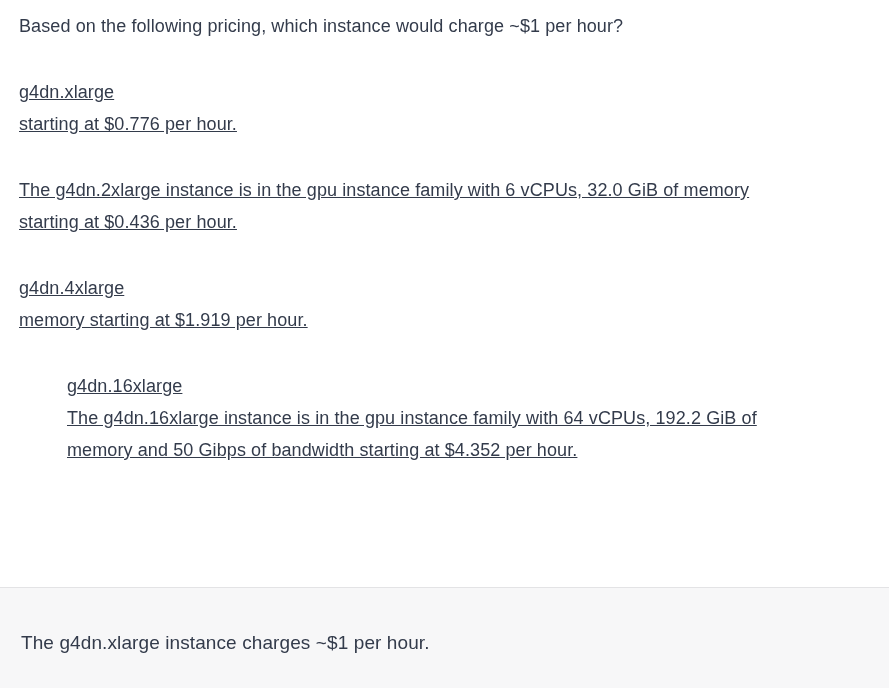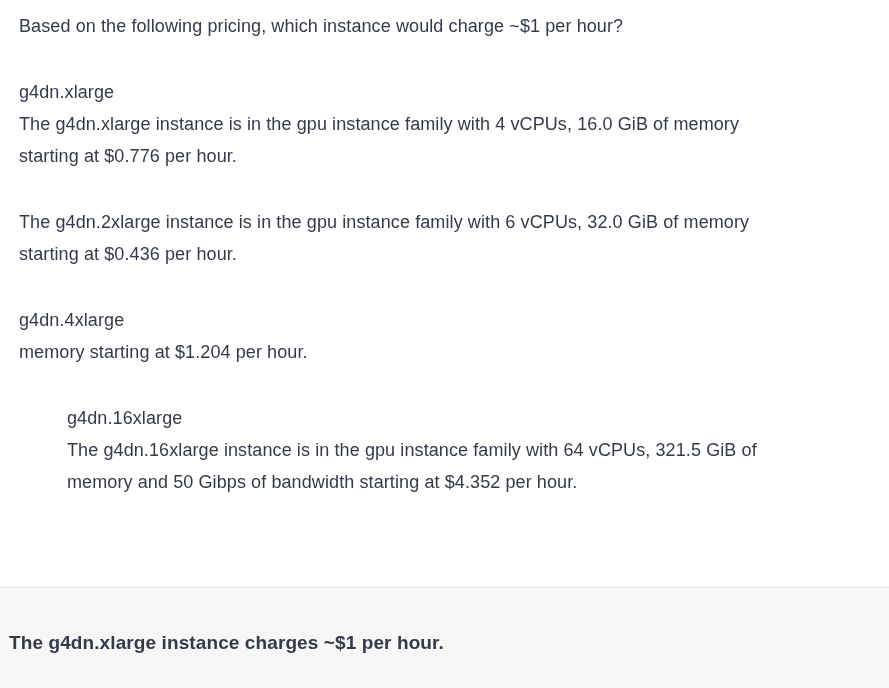--- a/index.html
+++ b/index.html
@@ -23,67 +23,66 @@
     font-size: 18px;
     line-height: 32px;
     font-weight: 400;
     letter-spacing: 0.1px;
   }
   .question {
     margin: 0 0 34px 0;
   }
   .instance-block {
     margin: 0 0 34px 0;
+    text-decoration: underline;
   }
   .instance-block:last-child {
     margin-bottom: 0;
     margin-left: 48px;
   }
   .instance-name,
   .instance-line {
     white-space: nowrap;
   }
   .answer-panel {
     box-sizing: border-box;
     flex: 1;
     background: #f7f7f8;
     border-top: 1px solid #e3e3e5;
-    padding: 39px 9px 0 9px;
+    padding: 39px 9px 0 21px;
     font-size: 19px;
     line-height: 32px;
     letter-spacing: 0.1px;
-    font-weight: bold;
   }
 </style>
 </head>
 <body>
 
 <div class="content">
 
   <p class="question">Based on the following pricing, which instance would charge ~$1 per hour?</p>
 
   <div class="instance-block">
     <div class="instance-name">g4dn.xlarge</div>
-    <div class="instance-line">The g4dn.xlarge instance is in the gpu instance family with 4 vCPUs, 16.0 GiB of memory</div>
     <div class="instance-line">starting at $0.776 per hour.</div>
   </div>
 
   <div class="instance-block">
     <div class="instance-line">The g4dn.2xlarge instance is in the gpu instance family with 6 vCPUs, 32.0 GiB of memory</div>
     <div class="instance-line">starting at $0.436 per hour.</div>
   </div>
 
   <div class="instance-block">
     <div class="instance-name">g4dn.4xlarge</div>
-    <div class="instance-line">memory starting at $1.204 per hour.</div>
+    <div class="instance-line">memory starting at $1.919 per hour.</div>
   </div>
 
   <div class="instance-block">
     <div class="instance-name">g4dn.16xlarge</div>
-    <div class="instance-line">The g4dn.16xlarge instance is in the gpu instance family with 64 vCPUs, 321.5 GiB of</div>
+    <div class="instance-line">The g4dn.16xlarge instance is in the gpu instance family with 64 vCPUs, 192.2 GiB of</div>
     <div class="instance-line">memory and 50 Gibps of bandwidth starting at $4.352 per hour.</div>
   </div>
 
 </div>
 
 <div class="answer-panel">
   <div>The g4dn.xlarge instance charges ~$1 per hour.</div>
 </div>
 
 </body></html>

